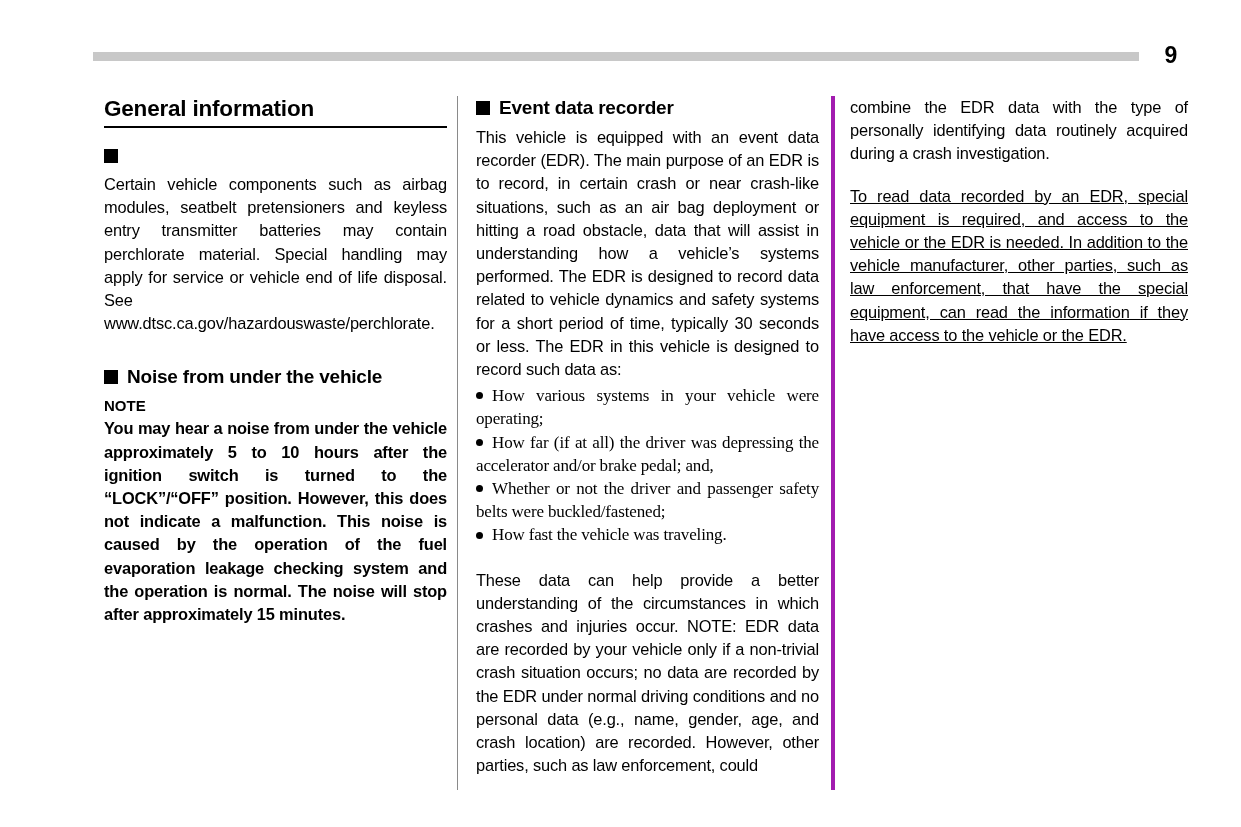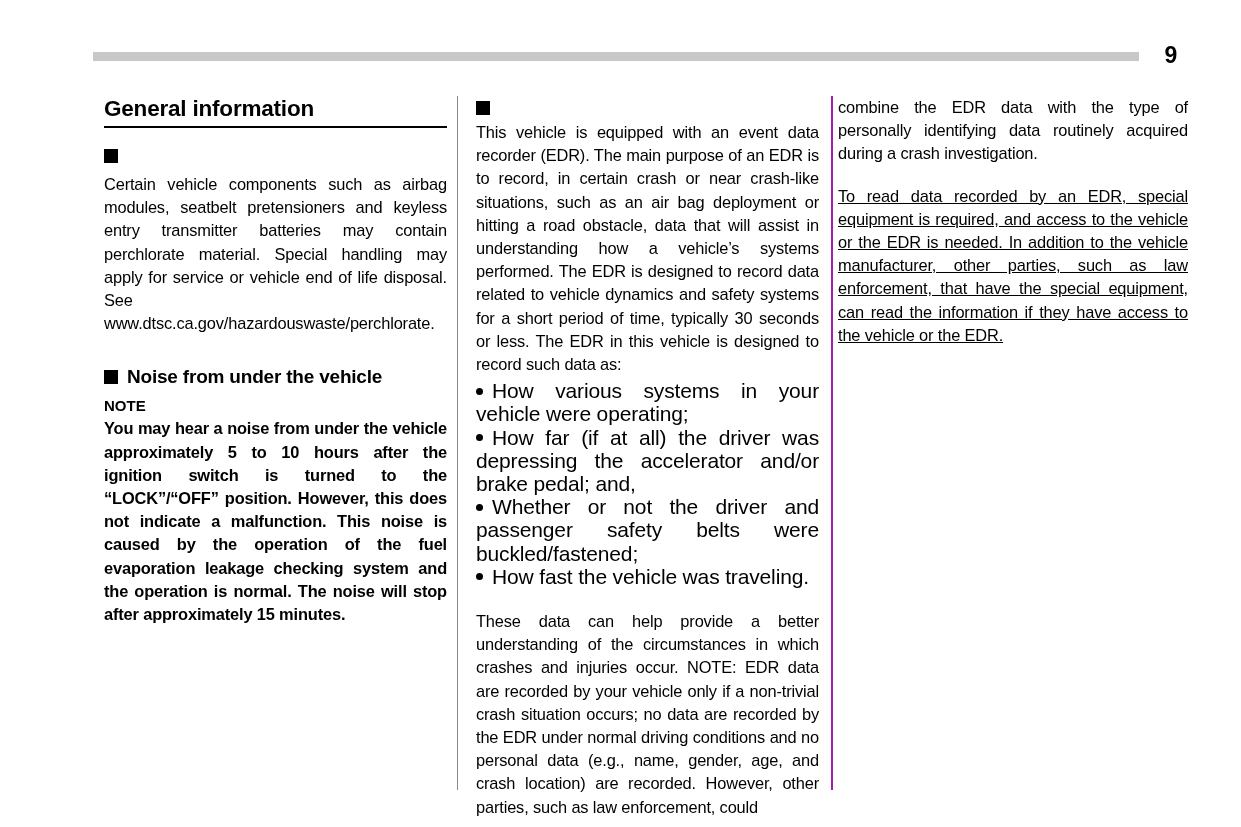--- a/index.html
+++ b/index.html
@@ -53,22 +53,22 @@
     display: flex;
     align-items: stretch;
   }
   .col {
     position: relative;
     box-sizing: border-box;
   }
   .col-left   { width: 353px; padding-right: 10px; }
   .col-mid    { width: 374px; padding-left:  18px; padding-right: 12px;
                 border-left: 1px solid #8a8a8a; }
-  .col-right  { width: 357px; padding-left:  5px;
-                border-left: 2px solid #a21caf; }
+  .col-right  { width: 357px; padding-left:  15px;
+                border-left: 4px solid #a21caf; }
 
   
   .section-title {
     font-size: 22.5px;
     font-weight: bold;
     line-height: 26px;
     margin: 0 0 4px 0;
     letter-spacing: -0.2px;
   }
   .section-title-rule {
@@ -125,27 +125,28 @@
   p.body { text-align-last: left; }
 
   
   ul.bullets {
     list-style: none;
     margin: 3px 0 0 0;
     padding: 0;
   }
   ul.bullets li {
     position: relative;
-    font-size: 21px;
+    font-size: 17px;
     line-height: 23.2px;
     padding-left: 0;
     margin: 0 0 0 0;
     text-align: justify;
     text-align-last: left;
     letter-spacing: -0.15px;
+    font-family: Liberation Serif, serif;
   }
   .dot {
     display: inline-block;
     width: 7px;
     height: 7px;
     border-radius: 50%;
     background: #000;
     margin: 0 9px 3px 0;
     vertical-align: middle;
   }
@@ -178,20 +179,21 @@
       <span class="txt">Noise from under the vehicle</span>
     </div>
     <div class="note-head">NOTE</div>
     <p class="body bold">You may hear a noise from under the vehicle approximately 5 to 10 hours after the ignition switch is turned to the “LOCK”/“OFF” position. However, this does not indicate a malfunction. This noise is caused by the operation of the fuel evaporation leakage checking system and the operation is normal. The noise will stop after approximately 15 minutes.</p>
   </div>
 
   <div class="col col-mid">
 
     <div class="sub-head">
       <span class="sq"></span>
+      <span class="txt">Event data recorder</span>
     </div>
 
     <p class="body">This vehicle is equipped with an event data recorder (EDR). The main purpose of an EDR is to record, in certain crash or near crash-like situations, such as an air bag deployment or hitting a road obstacle, data that will assist in understanding how a vehicle’s systems performed. The EDR is designed to record data related to vehicle dynamics and safety systems for a short period of time, typically 30 seconds or less. The EDR in this vehicle is designed to record such data as:</p>
 
     <ul class="bullets">
       <li>
         <span class="dot"></span><span>How various systems in your vehicle were operating;</span>
       </li>
       <li>
         <span class="dot"></span><span>How far (if at all) the driver was depressing the accelerator and/or brake pedal; and,</span>

